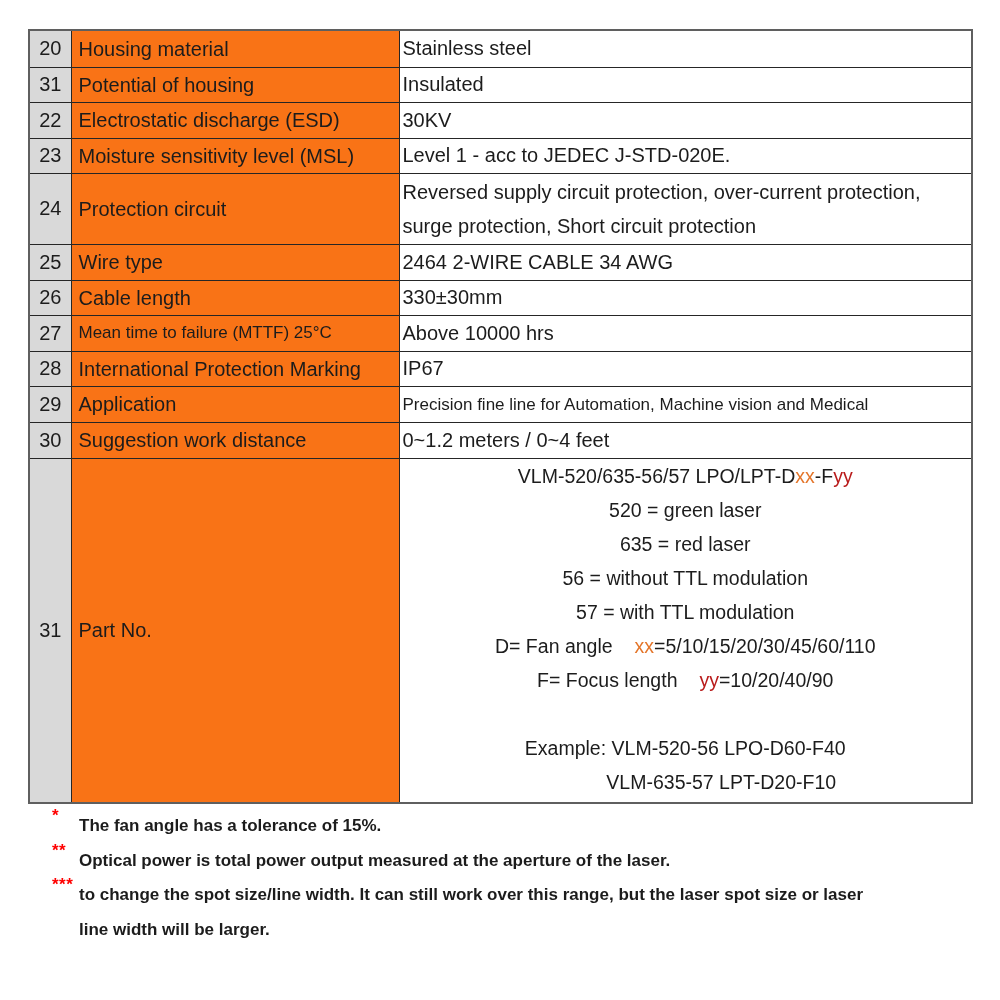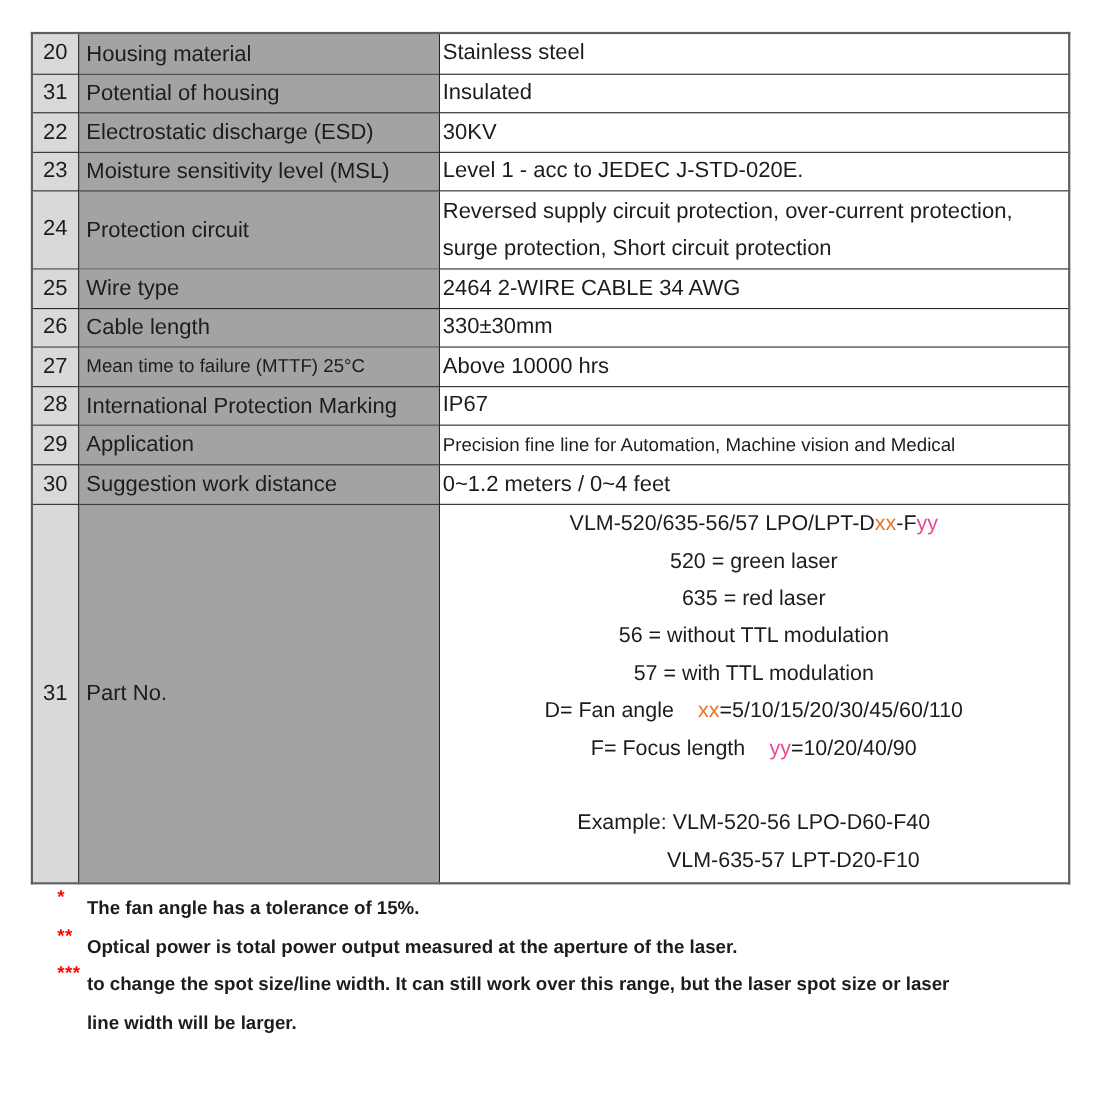--- a/index.html
+++ b/index.html
@@ -25,21 +25,21 @@
     font-size: 20px;
     overflow: hidden;
   }
   .spec-table td.num {
     background: #d9d9d9;
     text-align: center;
     padding: 0;
     margin-top: 36px;
   }
   .spec-table td.label {
-    background: #a3a3a3;
+    background: #f97316;
     text-align: left;
     padding: 0 2px 0 7px;
     line-height: 22px;
   }
   .spec-table td.value {
     background: #ffffff;
     line-height: 33px;
     padding: 0 3px;
   }
   .spec-table td.small-label { font-size: 17px; }
@@ -52,21 +52,21 @@
     padding-top: 6px;
   }
   .pline {
     line-height: 34px;
     font-size: 19.5px;
     white-space: nowrap;
   }
   .pline.blank { height: 34px; }
   .pline.shift-right { position: relative; left: 36px; }
   .code-xx { color: #e4762b; }
-  .code-yy { color: #ec4899; }
+  .code-yy { color: #b91c1c; }
   .gap { margin-left: 22px; }
 
   
   .footnotes {
     position: absolute;
     left: 52px; top: 809px;
     width: 935px;
     font-weight: bold;
     font-size: 17px;
   }

